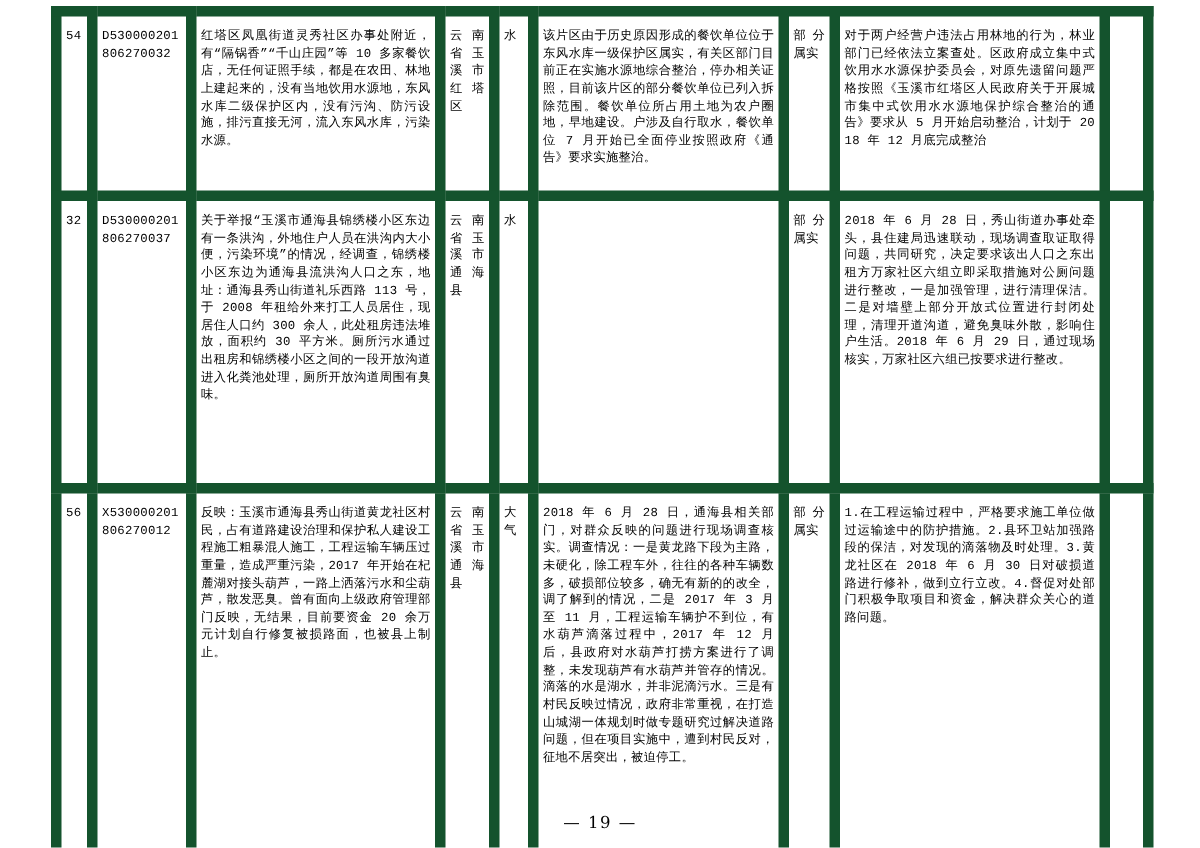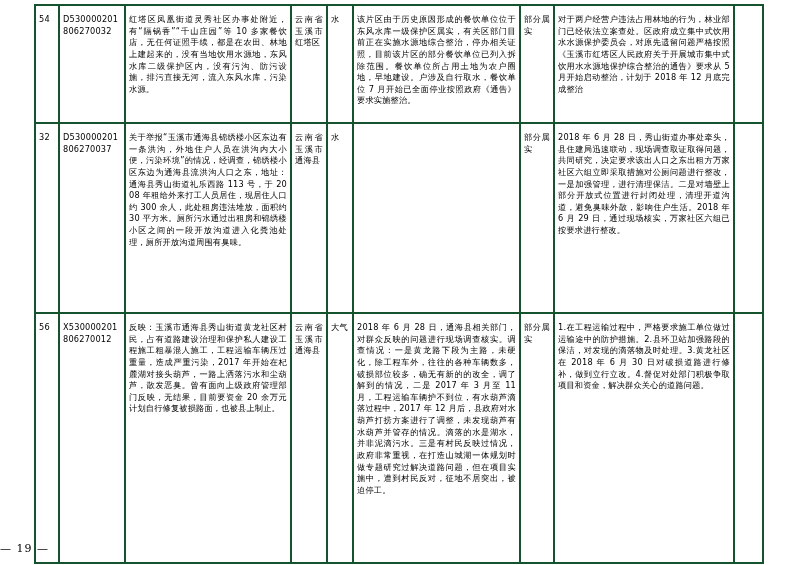--- a/index.html
+++ b/index.html
@@ -22,29 +22,30 @@
     box-sizing: border-box;
   }
   table.report {
     border-collapse: collapse;
     table-layout: fixed;
     width: 728px;
     margin-left: 34px;
     margin-top: 4px;
   }
   table.report td {
-    border: 2px solid #14532d;
+    border: 7px solid #14532d;
     vertical-align: top;
     padding: 8px 3px 4px 3px;
     font-size: 8.2px;
     line-height: 1.42;
     letter-spacing: 0.2px;
     word-break: break-all;
     text-align: justify;
     text-justify: inter-ideograph;
+    font-family: Liberation Mono, monospace;
   }
   td.col-no {
     text-align: center;
     vertical-align: middle;
     font-size: 9px;
     letter-spacing: 0;
   }
   td.col-code {
     text-align: left;
     vertical-align: middle;
@@ -76,21 +77,21 @@
     text-align: justify;
   }
   td.col-tail {
     border-left: 1px solid #000000;
   }
   .page-number {
     position: absolute;
     left: 0;
     right: 0;
     bottom: 14px;
-    text-align: left;
+    text-align: center;
     font-size: 11px;
     font-family: "DejaVu Serif", "Liberation Serif", serif;
     letter-spacing: 1px;
     color: #000000;
   }
   .row-54 td { height: 104px; }
   .row-55 td { height: 176px; }
   .row-56 td { height: 236px; }
 </style>
 </head>

